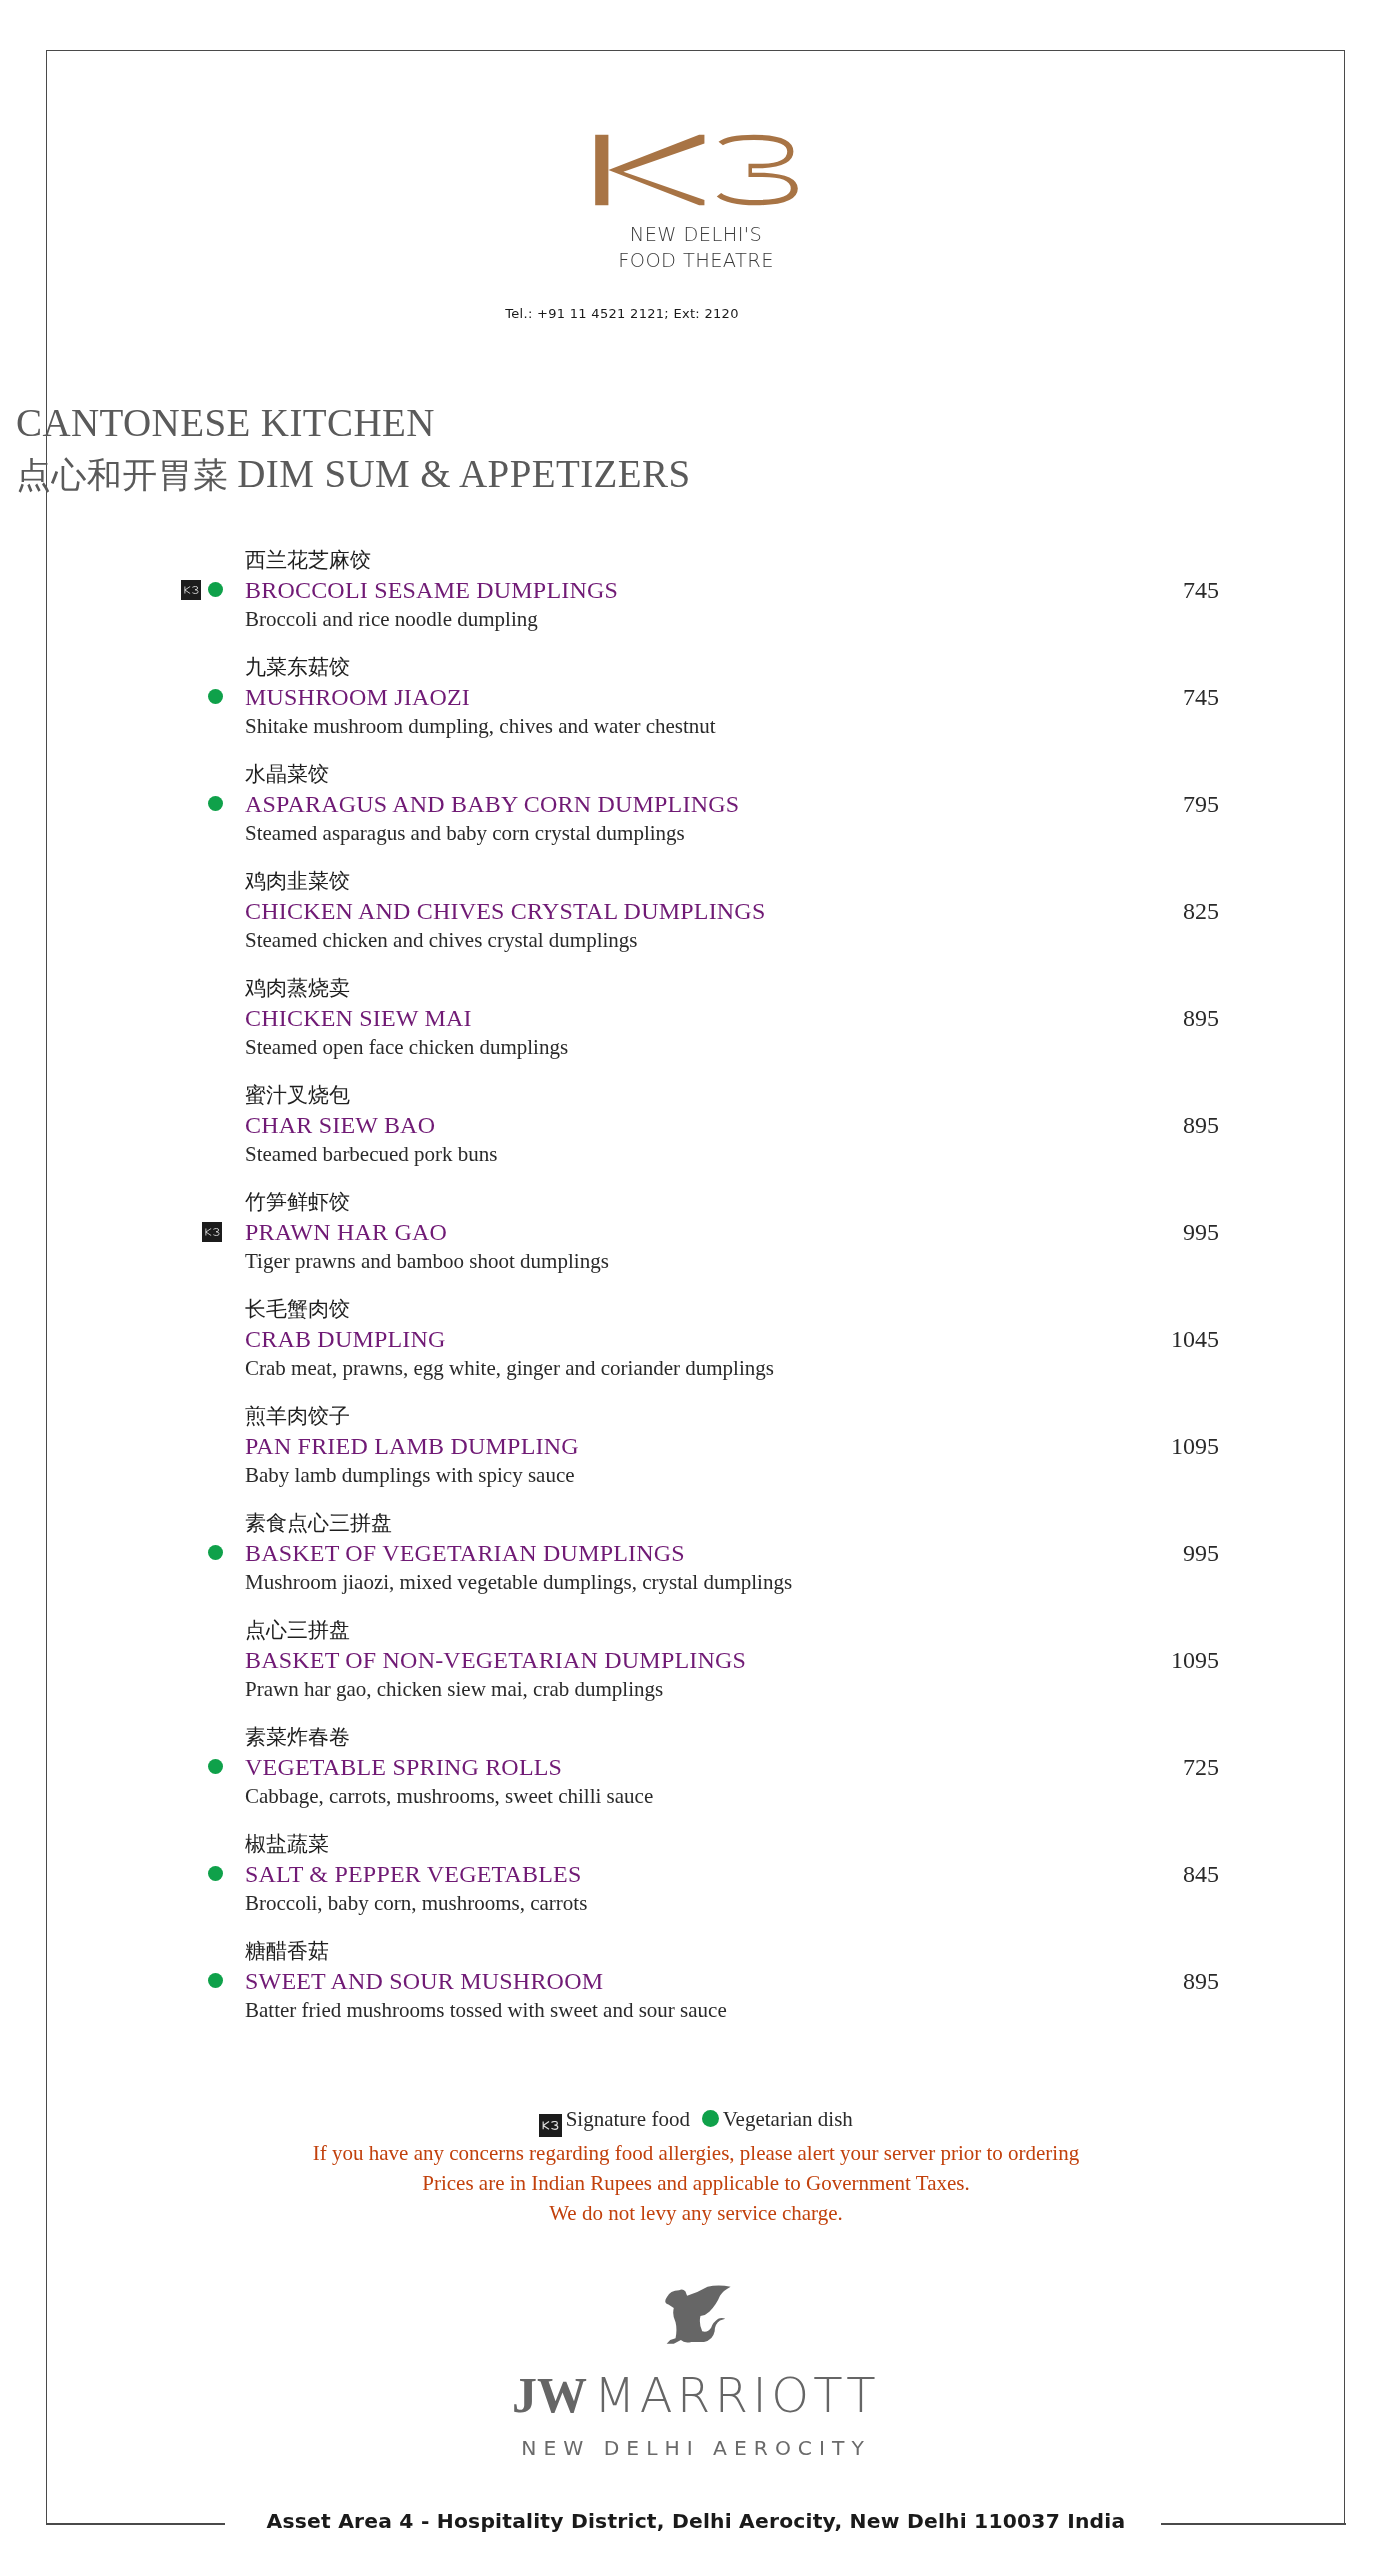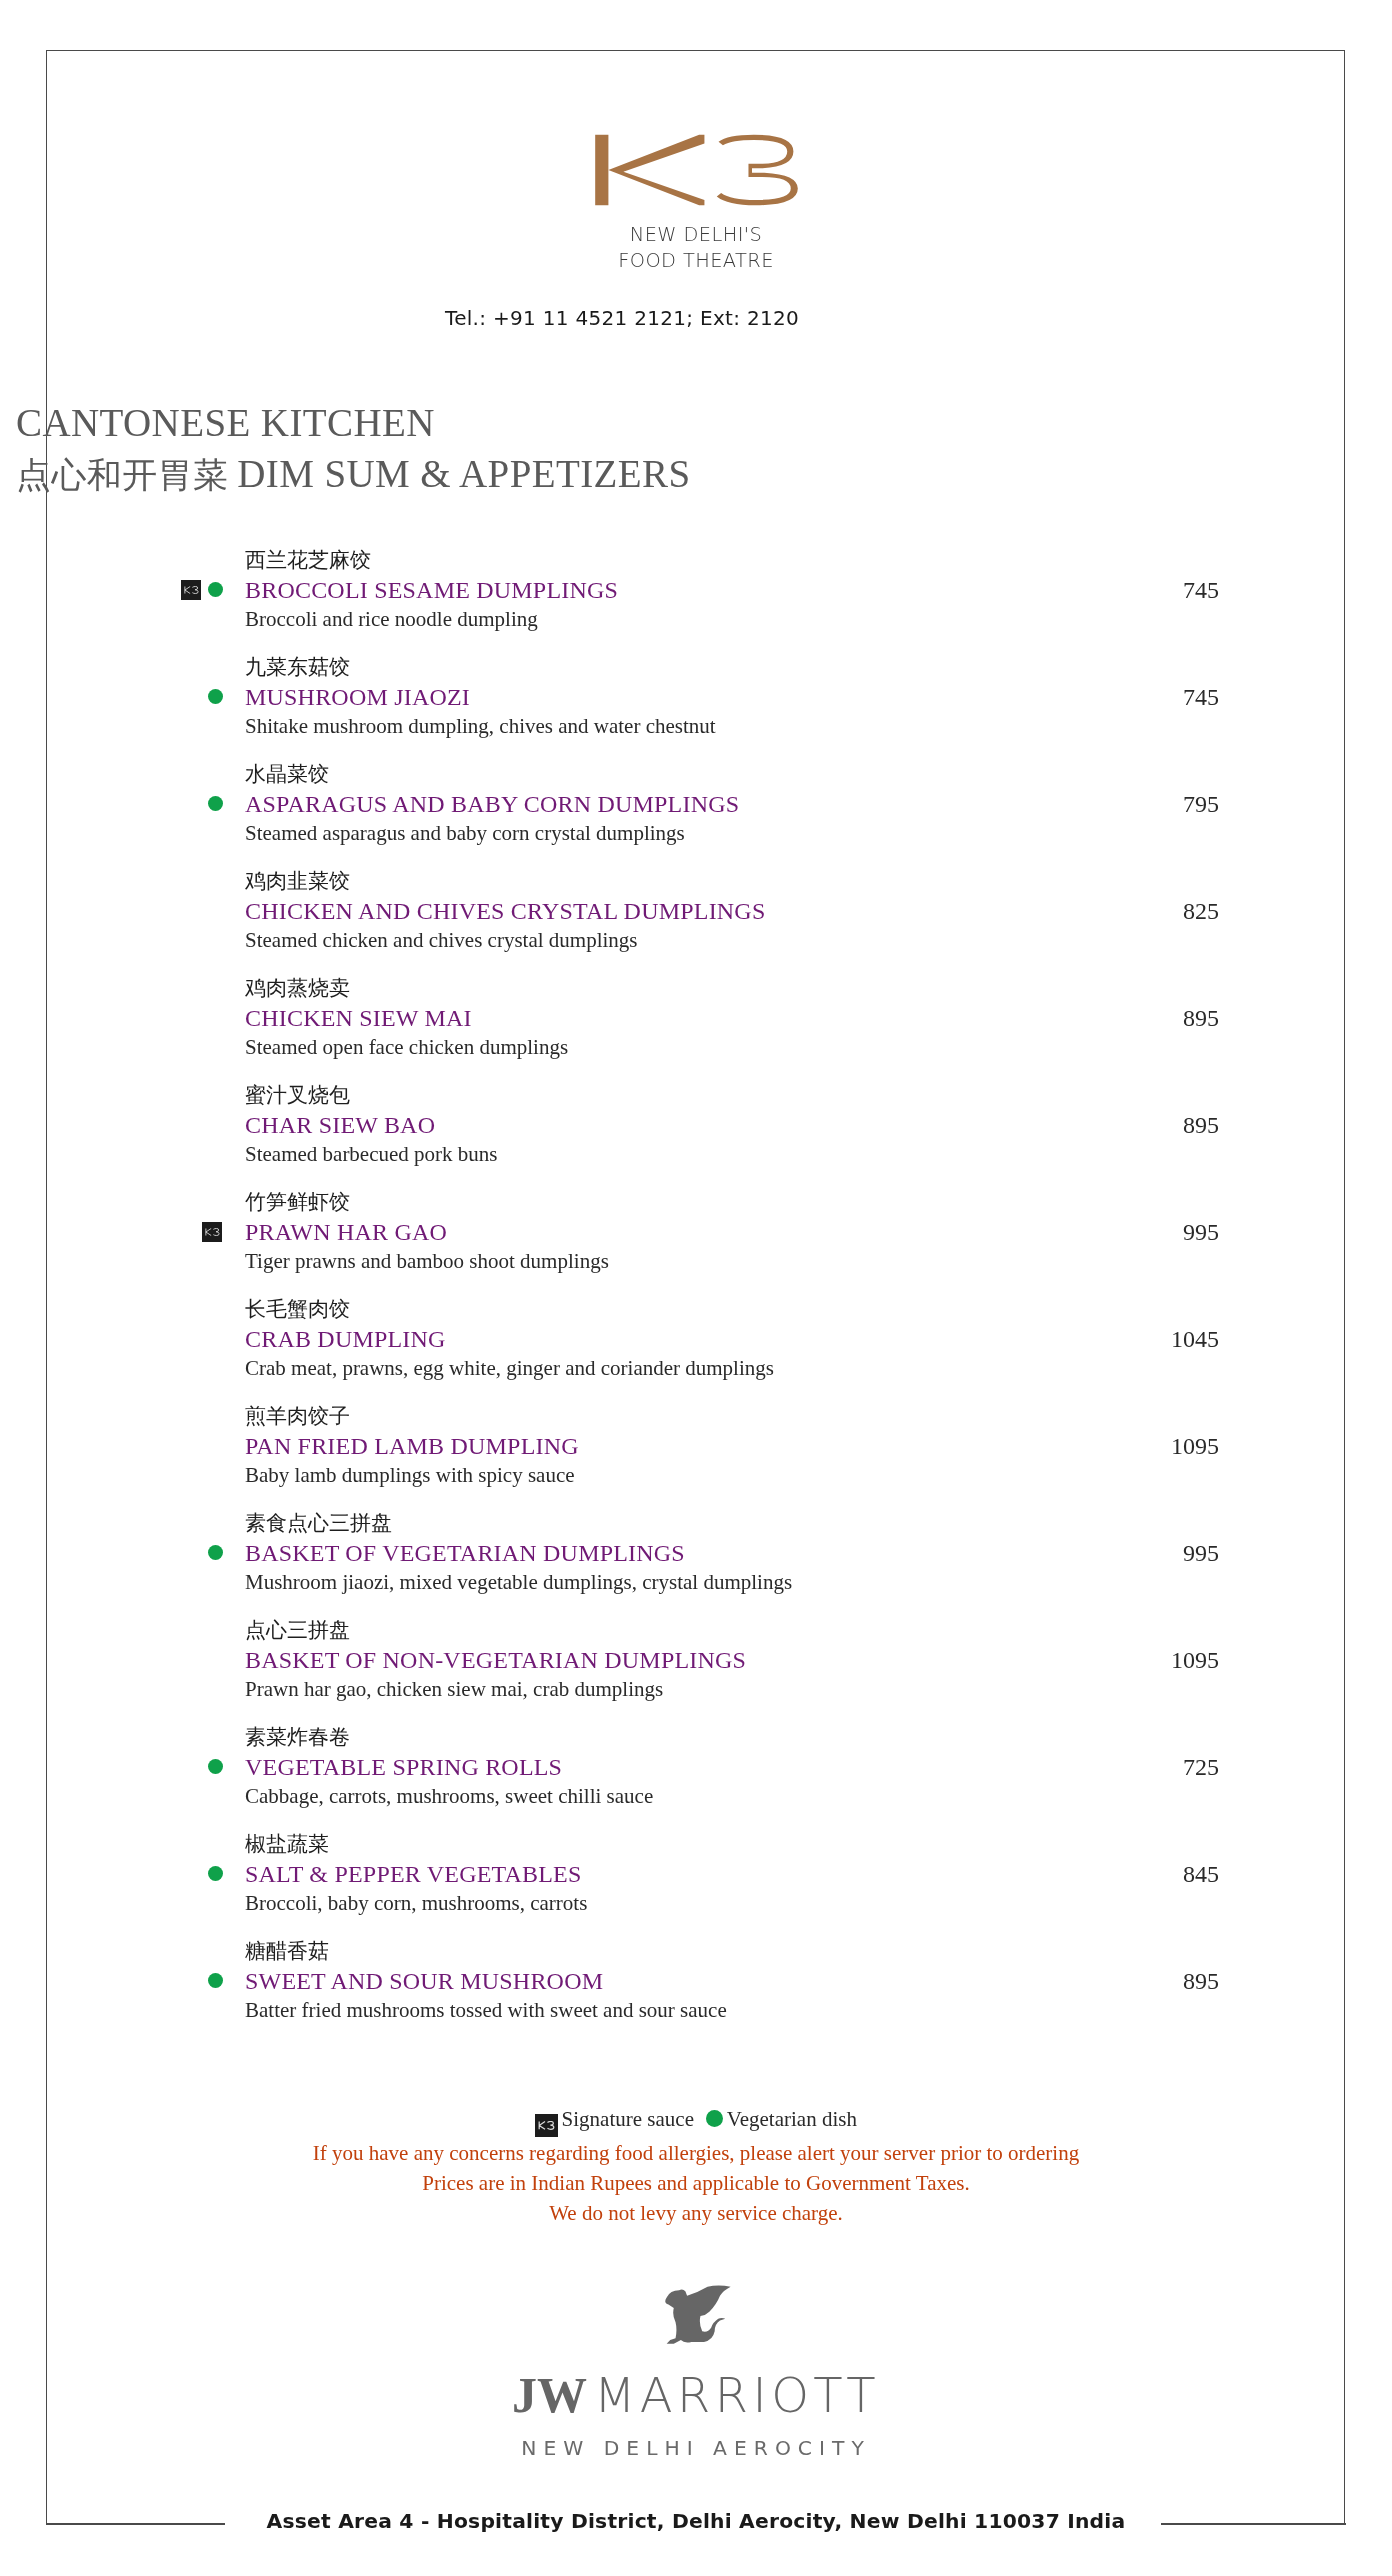--- a/index.html
+++ b/index.html
@@ -58,21 +58,21 @@
       font-weight: 300;
     }
     .k3-tagline div { display: block; }
     .tel {
       position: absolute;
       left: 0;
       width: 1244px;
       top: 306px;
       text-align: center;
       font-family: "DejaVu Sans", sans-serif;
-      font-size: 20px;
+      font-size: 13px;
       color: #1a1a1a;
       letter-spacing: 0.3px;
     }
 
     
     .heading {
       position: absolute;
       left: 16px;
       width: 1304px;
       color: #5a5a5a;
@@ -382,21 +382,21 @@
     <div class="desc">Batter fried mushrooms tossed with sweet and sour sauce</div>
     <div class="price">895</div>
   </div>
 </div>
 
 <div class="legend">
   <span class="sig-box">
       <svg viewBox="0 0 17 9">
         <path d="M1 0.5v8M1 4.5L7 0.5M1 4.5L7 8.5M9.5 1.5Q11 0.5 13 0.5Q15.5 0.5 15.5 2.3Q15.5 4 12.5 4.2Q16 4.4 16 6.5Q16 8.5 13 8.5Q10.8 8.5 9.5 7.5" stroke="#ddd" stroke-width="1.2" fill="none"></path>
       </svg>
-    </span><span>Signature sauce</span><span class="dot"></span><span>Vegetarian dish</span>
+    </span><span>Signature food</span><span class="dot"></span><span>Vegetarian dish</span>
 </div>
 
 <div class="notes">
   <div>If you have any concerns regarding food allergies, please alert your server prior to ordering</div>
   <div>Prices are in Indian Rupees and applicable to Government Taxes.</div>
   <div>We do not levy any service charge.</div>
 </div>
 
 <div class="jw">
   <svg class="griffin" viewBox="0 0 90 72">

